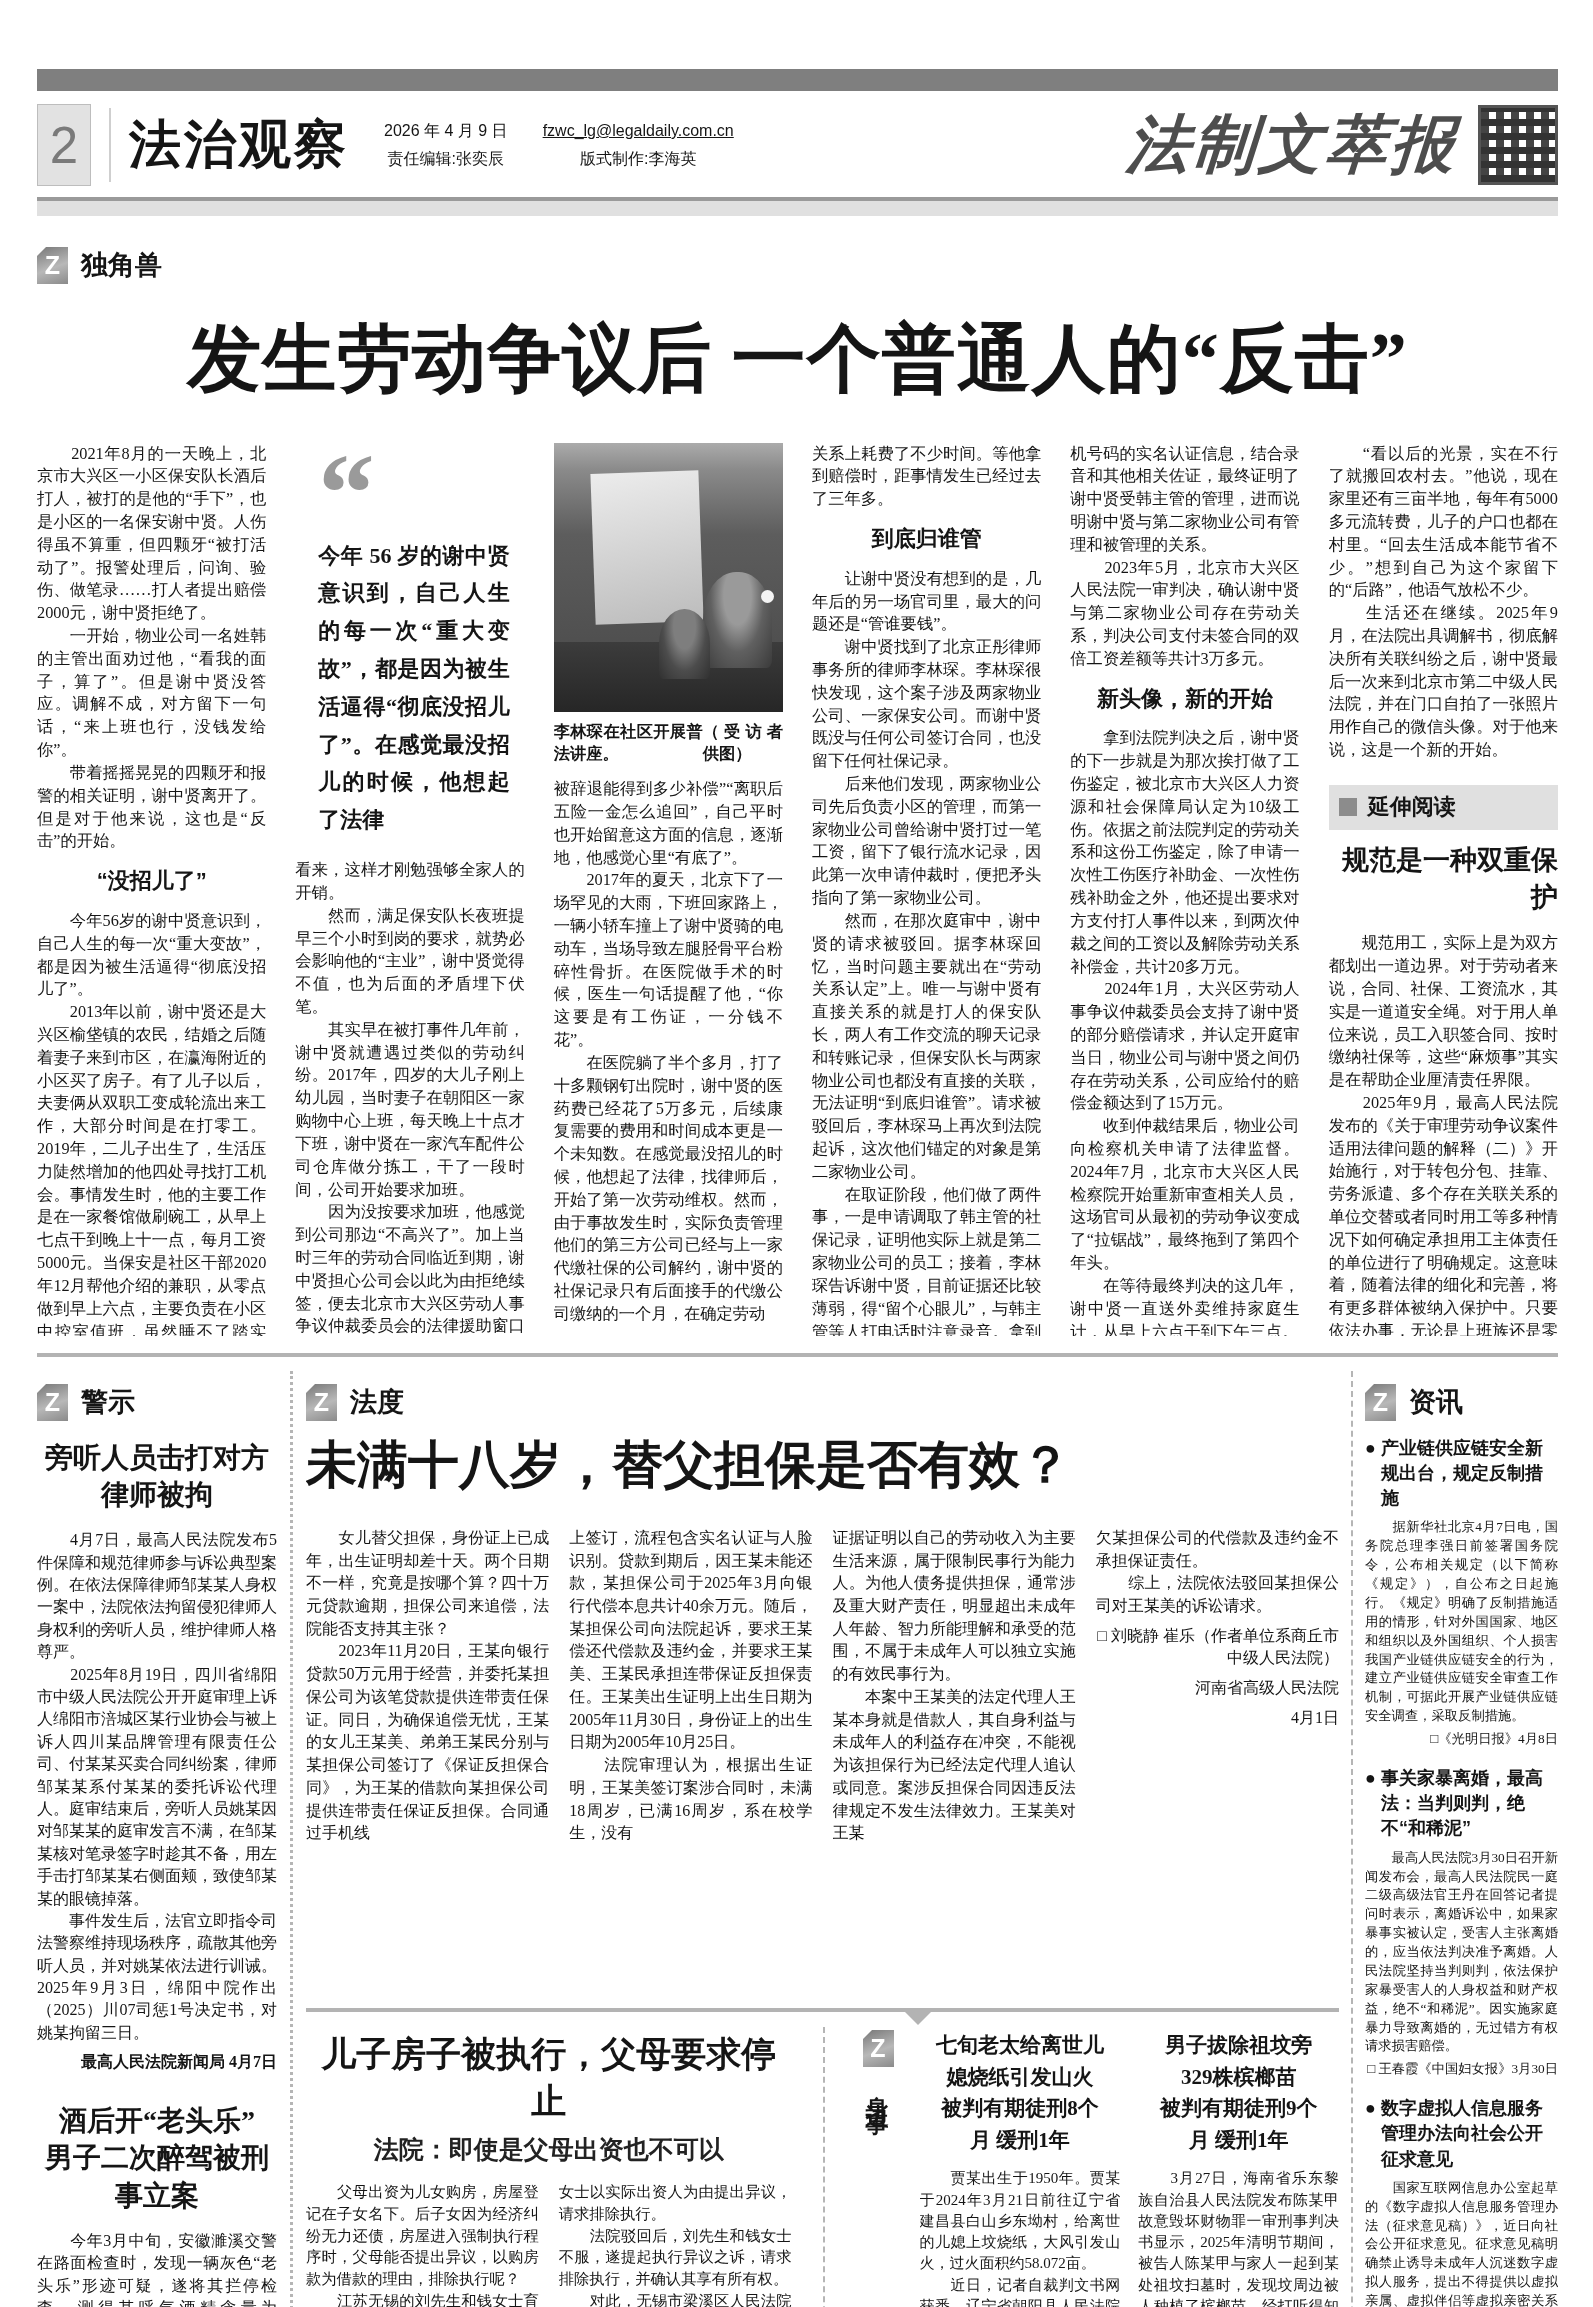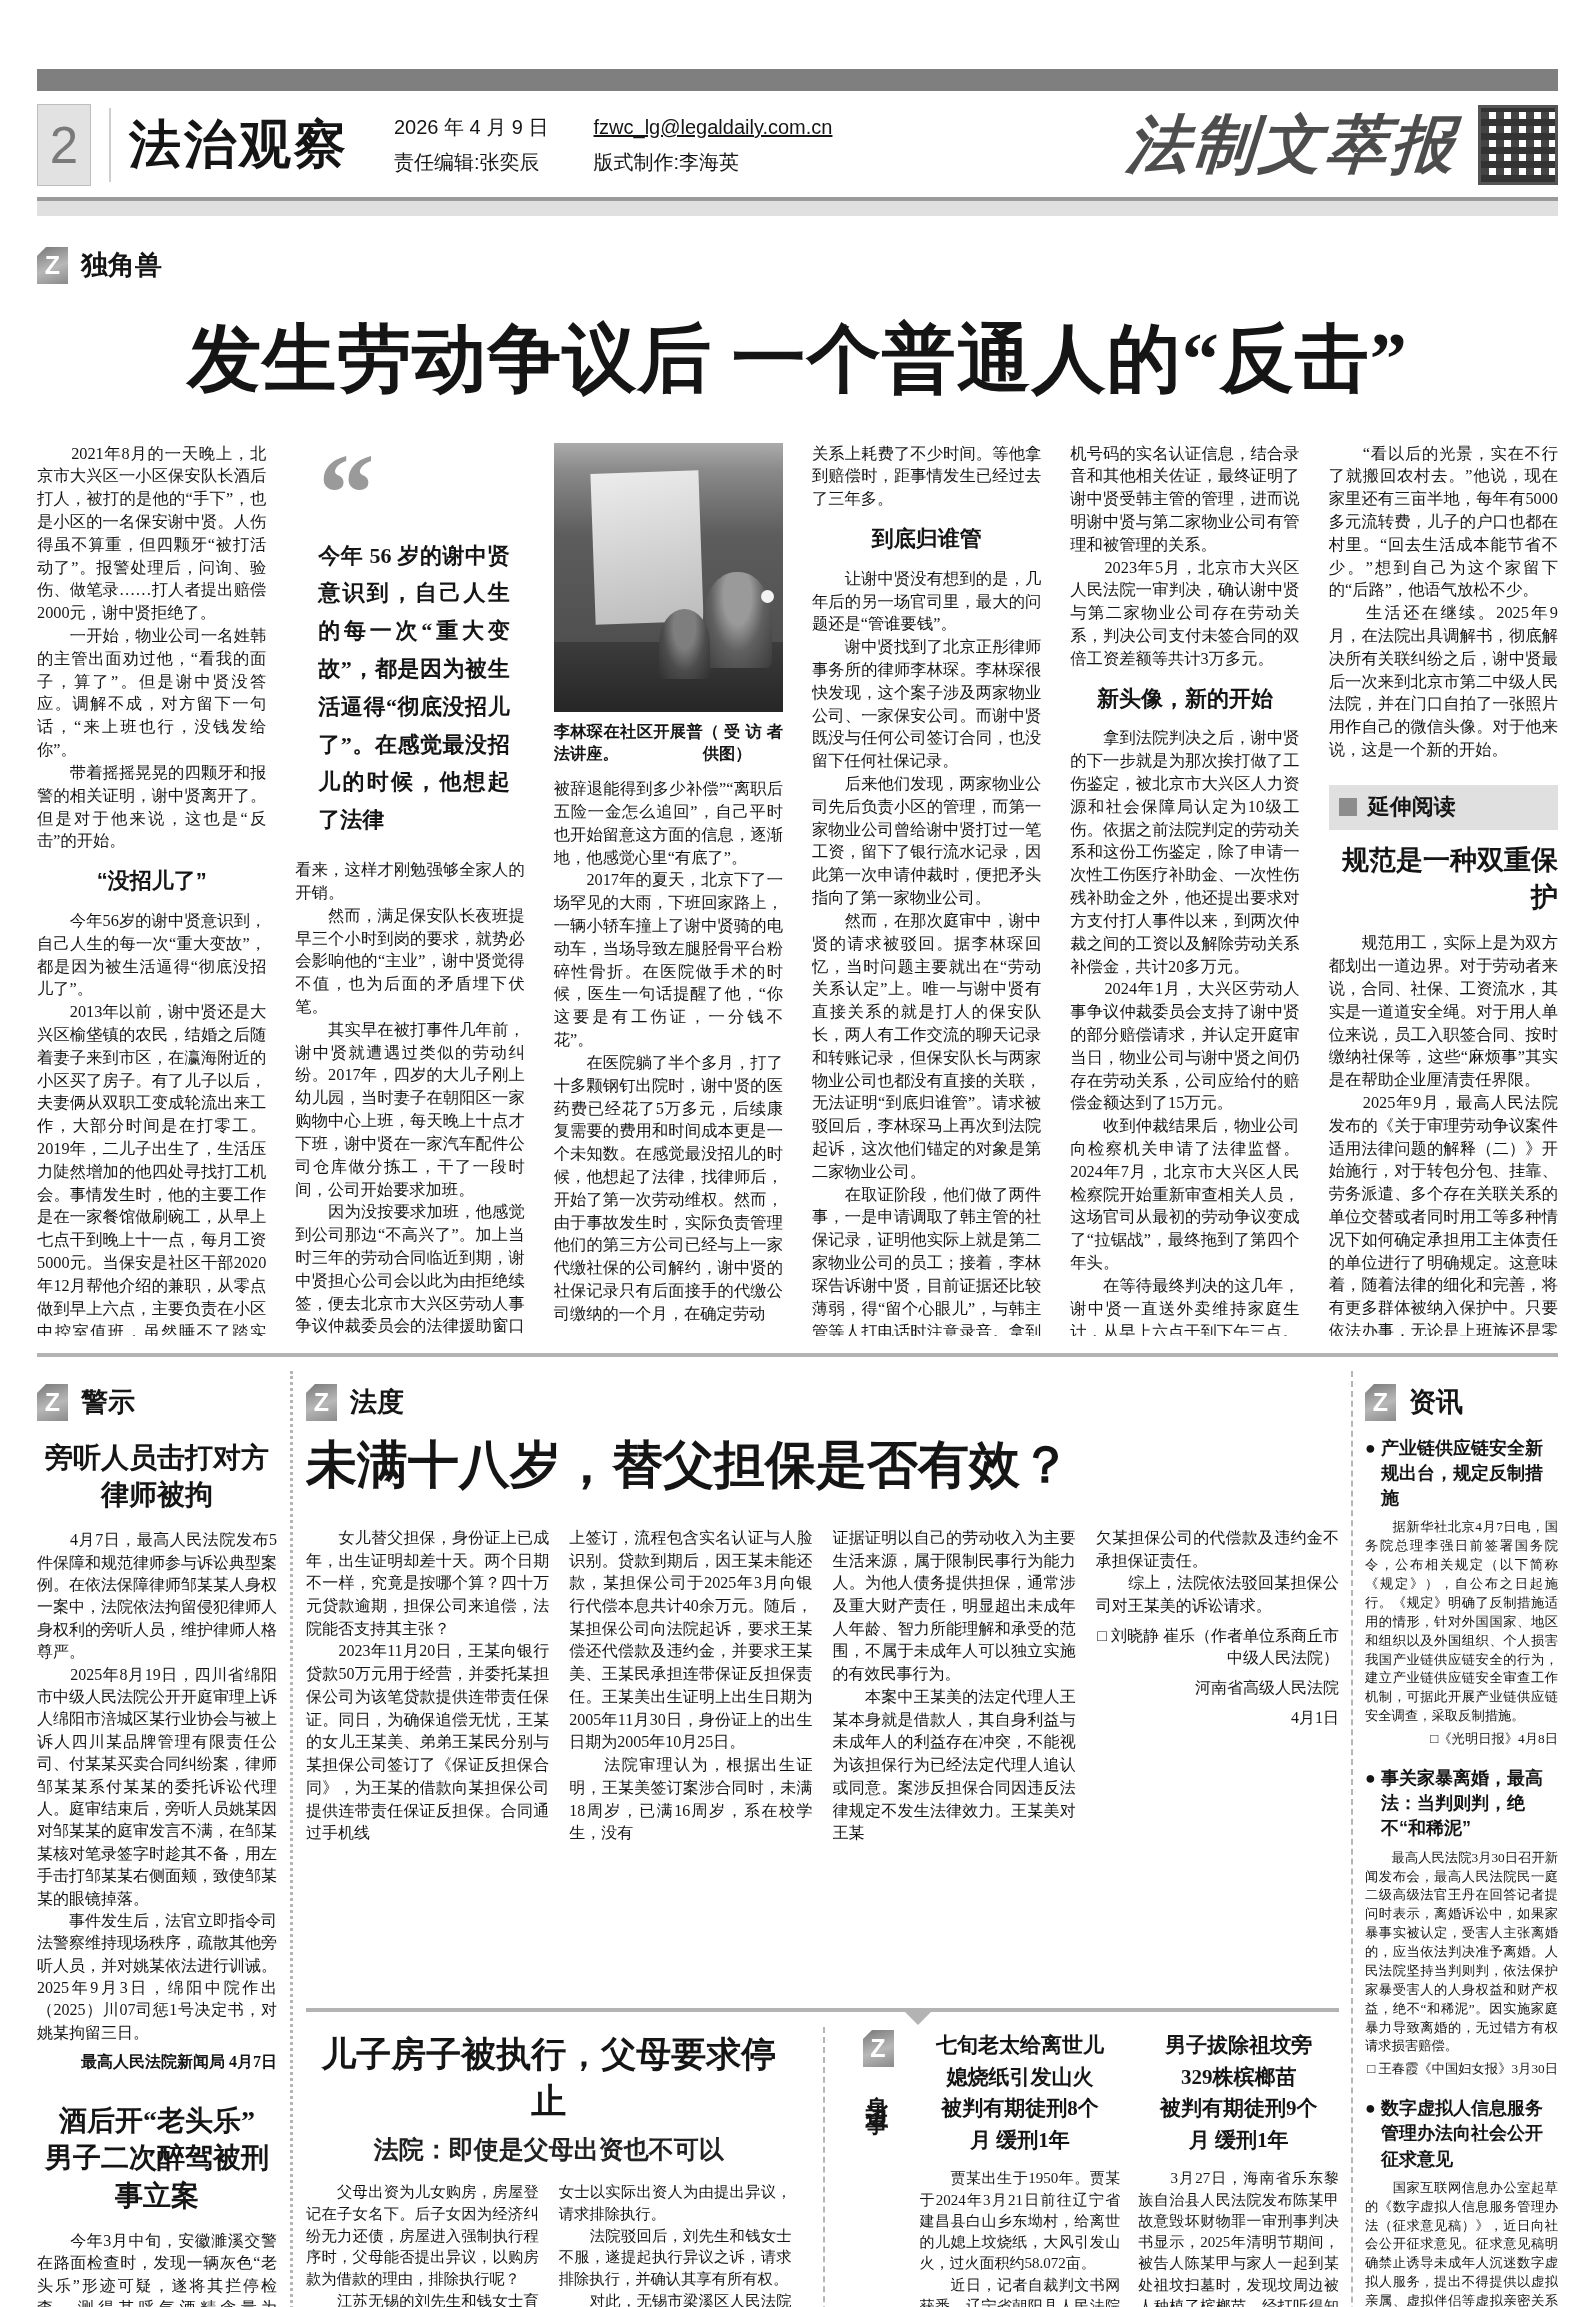--- a/index.html
+++ b/index.html
@@ -11,21 +11,21 @@
   .just{text-align:justify;text-justify:inter-ideograph;}
 
   
   .topbar{height:22px;background:#7f7f7f;margin-top:69px;}
   .header{display:flex;align-items:center;margin-top:11px;height:86px;}
   .pagenum{width:52px;height:80px;background:#e2e2e2;border:1px solid #bdbdbd;
            display:flex;align-items:center;justify-content:center;
            font-family:"Liberation Sans",sans-serif;font-size:51px;color:#7a7a7a;}
   .hdiv{width:2px;height:74px;background:#cfcfcf;margin:0 18px;}
   .sec-title{font-size:52px;font-weight:900;letter-spacing:3px;}
-  .meta{margin-left:45px;font-size:20px;line-height:1.75;}
+  .meta{margin-left:35px;font-size:16px;line-height:1.75;text-align:center;}
   .meta .u{text-decoration:underline;}
   .spacer{flex:1;}
   .masthead{font-size:63px;font-weight:900;font-style:italic;color:#4d4d4d;
             font-family:"DejaVu Serif","Liberation Serif",serif;transform:skewX(-4deg);letter-spacing:3px;}
   .qr{width:74px;height:74px;margin-left:21px;border:3px solid #555;
       background:
         repeating-linear-gradient(0deg,#333 0 7px,transparent 7px 14px),
         repeating-linear-gradient(90deg,#444 0 8px,#fff 8px 15px);}
   .hrule{height:3.5px;background:#9a9a9a;margin-top:9px;}
   .hband{height:15px;background:#e0e0e0;}

